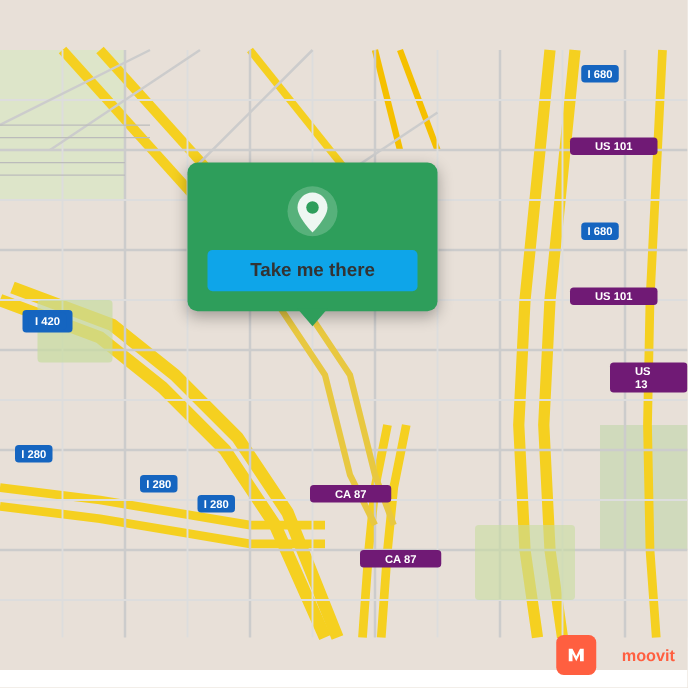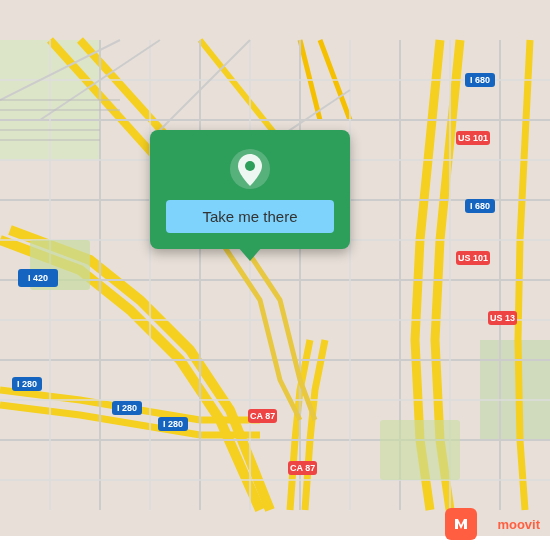--- a/index.html
+++ b/index.html
@@ -56,27 +56,27 @@
       border-top: 14px solid #2e9e5b;
     }
 
     .location-icon {
       width: 42px;
       height: 42px;
       margin-bottom: 10px;
     }
 
     .take-me-there-btn {
-      background-color: #7dd3fc;
+      background-color: #0ea5e9;
       color: #333;
       border: none;
       border-radius: 4px;
       padding: 8px 18px;
       font-size: 15px;
-      font-weight: 400;
+      font-weight: 700;
       cursor: pointer;
       white-space: nowrap;
       width: 100%;
       text-align: center;
     }
 
     
     .bottom-bar {
       position: absolute;
       bottom: 0;
@@ -129,29 +129,28 @@
       color: #ff5f40;
     }
 
     
     .highway-badge {
       position: absolute;
       z-index: 50;
       display: flex;
       align-items: center;
       justify-content: center;
-      margin-top: 21px;
     }
 
     .badge-green {
-      background: #ef4444;
+      background: #701a75;
       color: white;
       font-size: 9px;
       font-weight: bold;
-      padding: 2px 2px;
+      padding: 2px 20px;
       border-radius: 3px;
     }
     .badge-blue {
       background: #1565c0;
       color: white;
       font-size: 9px;
       font-weight: bold;
       padding: 2px 5px;
       border-radius: 3px;
     }

